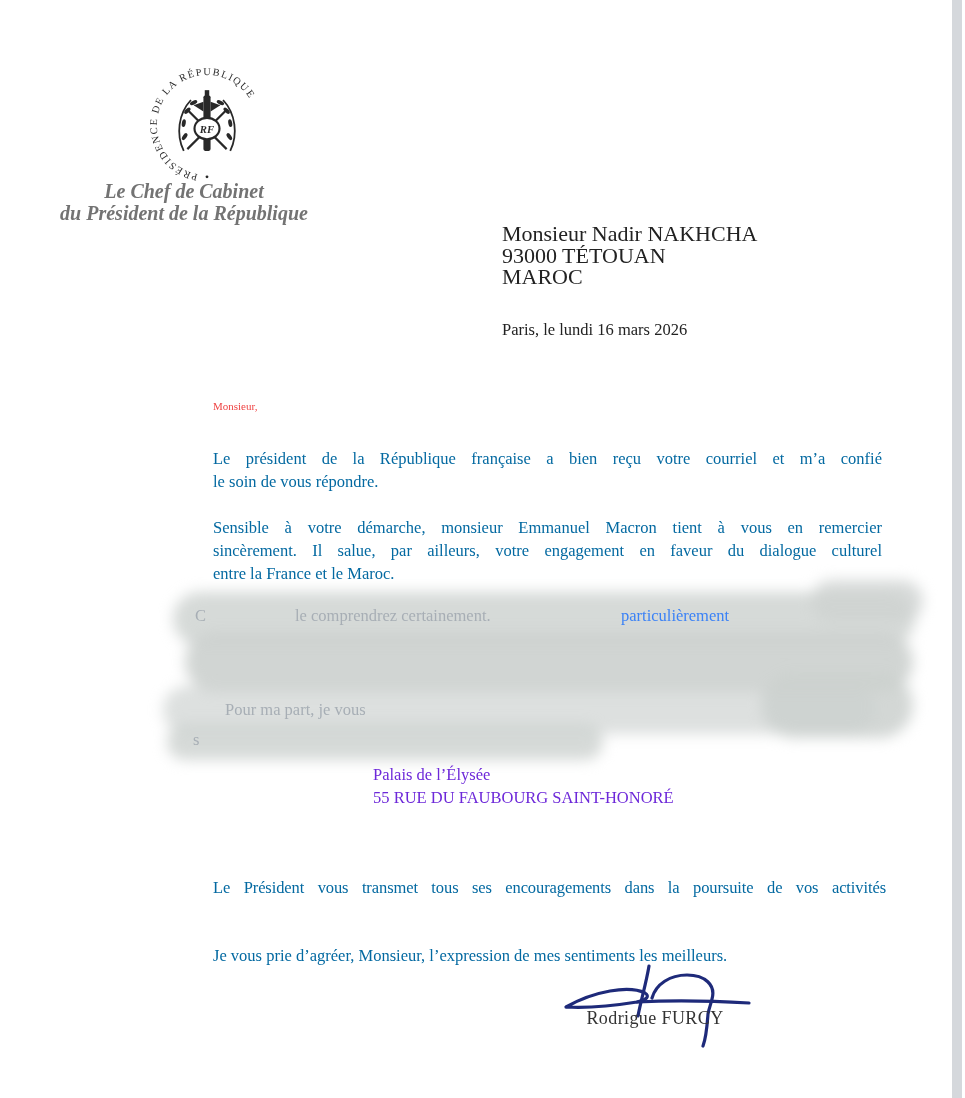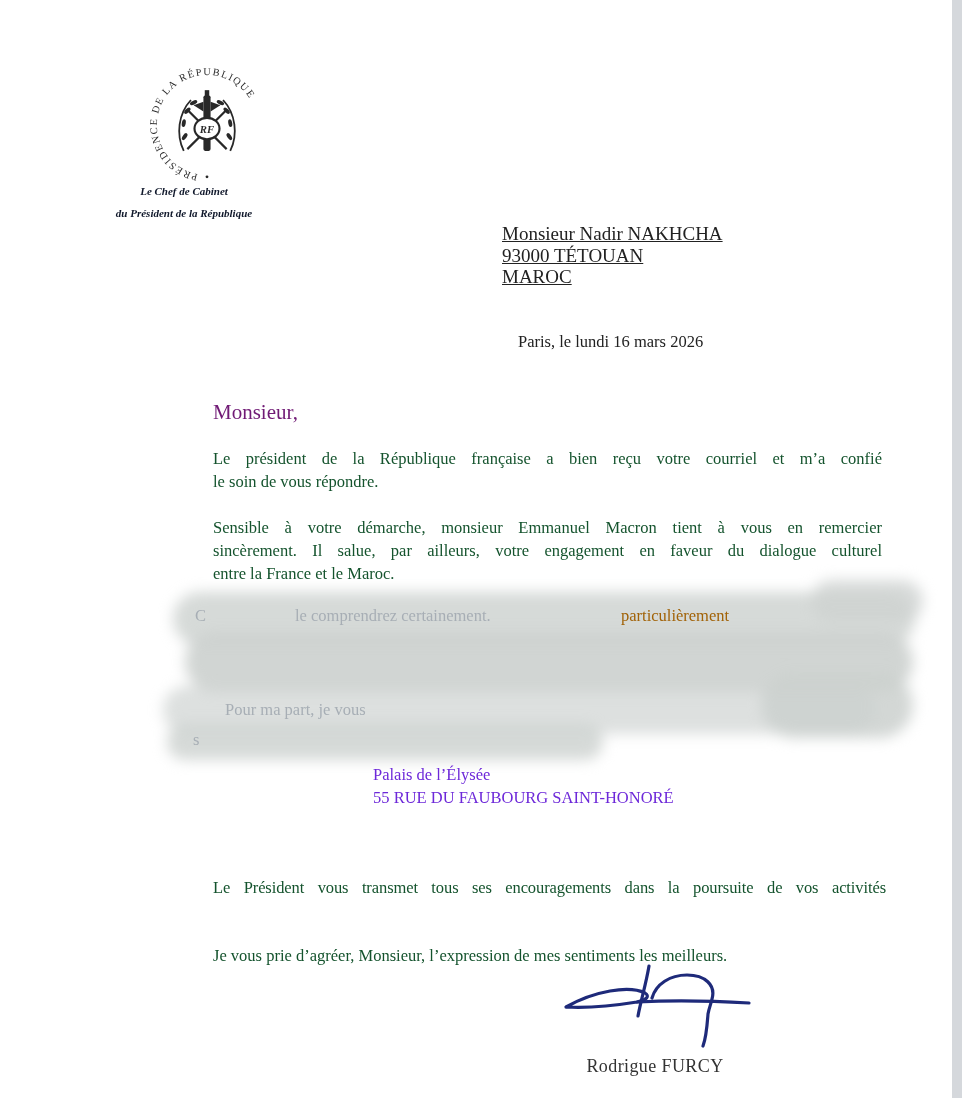--- a/index.html
+++ b/index.html
@@ -8,55 +8,55 @@
     background:#ffffff;
     font-family:"Liberation Serif","DejaVu Serif",serif;
     color:#1e1e1e;
   }
   .abs{position:absolute;}
 
   
   .seal{left:140px;top:58px;width:134px;height:134px;filter:blur(.35px);opacity:.95;}
   .sender-title{
     left:28px;top:180px;width:312px;text-align:center;
-    font-style:italic;font-weight:bold;font-size:11px;line-height:22px;color:#0f172a;
+    font-style:italic;font-weight:bold;font-size:20px;line-height:22px;color:#737373;
   }
 
   
-  .recipient{left:502px;top:223px;font-size:19px;line-height:21.7px;color:#222;text-decoration:underline;}
-  .dateline{left:502px;top:332px;font-size:16.5px;color:#222;margin-left:16px;}
+  .recipient{left:502px;top:223px;font-size:22px;line-height:21.7px;color:#222;}
+  .dateline{left:502px;top:320px;font-size:16.5px;color:#222;}
 
   
-  .salutation{left:213px;top:400px;font-size:21px;color:#701a75;}
-  .para{left:213px;width:669px;font-size:16.5px;line-height:23px;color:#14532d;}
+  .salutation{left:213px;top:400px;font-size:11px;color:#ef4444;}
+  .para{left:213px;width:669px;font-size:16.5px;line-height:23px;color:#0369a1;}
   .para .jl{text-align:justify;text-align-last:justify;}
   .p1{top:447px;}
   .p2{top:516px;}
   .p3{top:876px;width:673px;letter-spacing:-0.1px;}
   .p4{top:944px;width:700px;}
 
   
   .redacted{left:163px;top:586px;width:762px;height:182px;}
   .smudge-blobs{position:absolute;inset:0;filter:blur(7px);}
   .blob{position:absolute;border-radius:60px;}
   .b1{left:10px;top:6px;width:742px;height:54px;background:rgba(207,211,209,.85);}
   .b2{left:22px;top:46px;width:728px;height:60px;background:rgba(205,209,207,.92);}
   .b3{left:0px;top:100px;width:712px;height:48px;background:rgba(208,212,210,.72);}
   .b4{left:598px;top:86px;width:152px;height:66px;background:rgba(205,209,207,.88);}
   .b5{left:4px;top:138px;width:436px;height:36px;background:rgba(207,211,209,.85);}
   .b6{left:648px;top:-6px;width:112px;height:42px;background:rgba(209,213,211,.85);}
   .frag{position:absolute;font-size:16.5px;color:#a7aeb5;filter:blur(.7px);white-space:nowrap;}
-  .frag.dim{color:#a16207;text-align:center;}
+  .frag.dim{color:#3b82f6;text-align:center;}
 
   
   .sender-address{left:373px;top:764px;font-size:16.5px;line-height:22.5px;color:#6d28d9;}
 
   
   .sig-svg{left:540px;top:952px;width:230px;height:104px;}
-  .sig-name{left:540px;top:1056px;width:230px;text-align:center;font-size:18px;letter-spacing:.4px;color:#333;}
+  .sig-name{left:540px;top:1008px;width:230px;text-align:center;font-size:18px;letter-spacing:.4px;color:#333;}
 
   
   .scrollbar{left:952px;top:0;width:10px;height:1098px;background:#d5d8dc;}
 </style>
 </head>
 <body>
 
 <svg class="abs seal" viewBox="0 0 150 150">
   <defs>
     <path id="sealCircle" d="M 75 131 A 56 56 0 1 1 75.05 131"></path>

